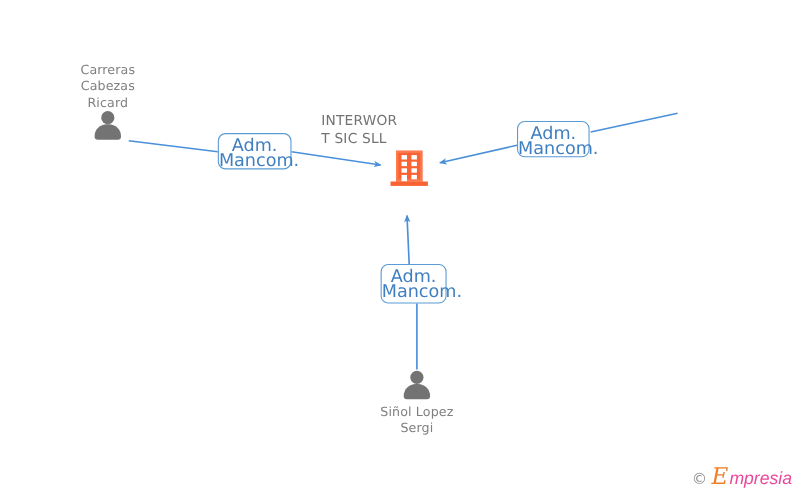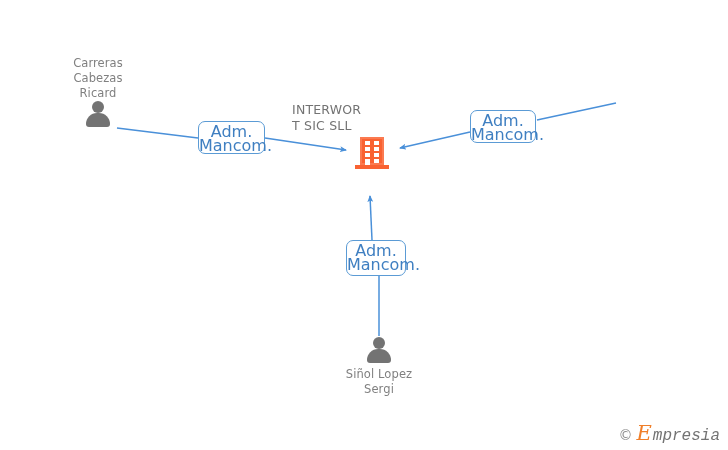--- a/index.html
+++ b/index.html
@@ -135,22 +135,22 @@
     line-height: 14px;
   }
   .wm-e {
     color: #f07f2a;
     font-family: "DejaVu Serif", serif;
     font-style: italic;
     font-size: 21px;
     line-height: 20px;
   }
   .wm-rest {
-    color: #737373;
-    font-family: Liberation Mono, monospace;
+    color: #ec4899;
+    font-family: Liberation Sans, sans-serif;
     font-style: italic;
     font-size: 16px;
     line-height: 16px;
     margin-left: -3px;
   }
 </style>
 </head>
 <body>
 
 <div id="canvas">

